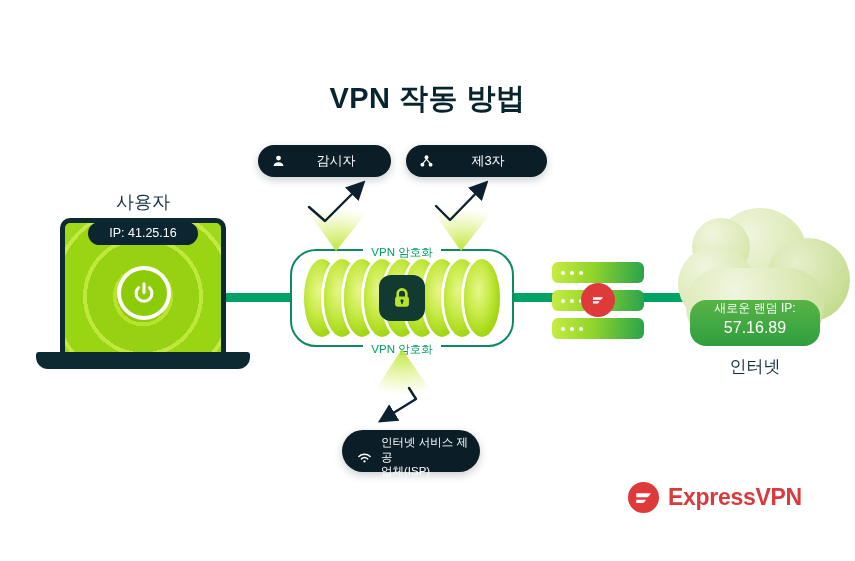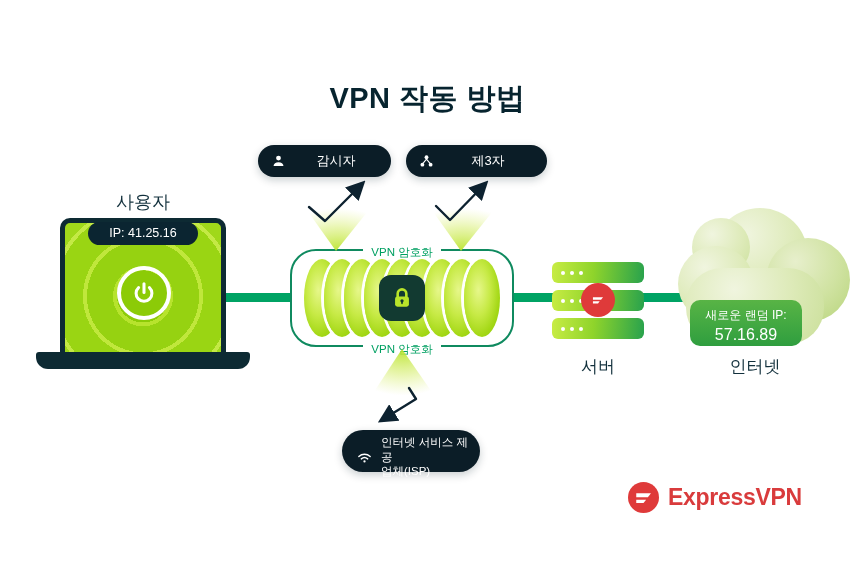--- a/index.html
+++ b/index.html
@@ -110,23 +110,23 @@
   
   .cloud-shape{position:absolute;border-radius:50%;z-index:2;
     background:radial-gradient(circle at 35% 28%, #f0f5df 0%, #ddeab8 55%, #cadf99 100%);}
   .cloud-c1{left:712px;top:208px;width:96px;height:96px;}
   .cloud-c2{left:678px;top:246px;width:76px;height:76px;}
   .cloud-c3{left:766px;top:238px;width:84px;height:84px;
     background:radial-gradient(circle at 35% 28%, #e7efcc 0%, #cfe2a0 55%, #b7d47b 100%);}
   .cloud-c4{left:692px;top:218px;width:58px;height:58px;}
   .cloud-base{left:686px;top:268px;width:138px;height:76px;border-radius:36px;}
   .new-ip-badge{
-    position:absolute;left:690px;top:300px;width:112px;height:46px;border-radius:10px;
+    position:absolute;left:690px;top:300px;width:130px;height:46px;border-radius:16px;
     background:linear-gradient(180deg,#58b445 0%,#2f9e3f 100%);z-index:3;
-    color:#ffffff;text-align:center;box-sizing:border-box;padding-top:7px;
+    color:#ffffff;text-align:center;box-sizing:border-box;
   }
   .new-ip-badge .l1{font-size:12px;}
   .new-ip-badge .l2{font-size:16px;margin-top:2px;}
   .internet-label{
     position:absolute;left:690px;top:355px;width:130px;text-align:center;
     font-size:17px;font-weight:500;color:#12303c;z-index:3;
   }
   
   .overlay-svg{position:absolute;left:0;top:0;width:855px;height:561px;z-index:5;pointer-events:none;}
   
@@ -259,21 +259,20 @@
       <span class="led"></span>
       <span class="led"></span>
     </div>
   </div>
   <div class="server-mark">
     <svg viewBox="0 0 32 32">
       <path d="M7 11h18l-3.6 4.6H7z" fill="#ffffff"></path>
       <path d="M7 18.4h12l-3 3.8H7z" fill="#ffffff"></path>
     </svg>
   </div>
-  <div class="server-label">서버</div>
 
   <div class="cloud-shape cloud-c1"></div>
   <div class="cloud-shape cloud-c4"></div>
   <div class="cloud-shape cloud-c2"></div>
   <div class="cloud-shape cloud-c3"></div>
   <div class="cloud-shape cloud-base"></div>
   <div class="new-ip-badge">
     <div class="l1">새로운 랜덤 IP:</div>
     <div class="l2">57.16.89</div>
   </div>

